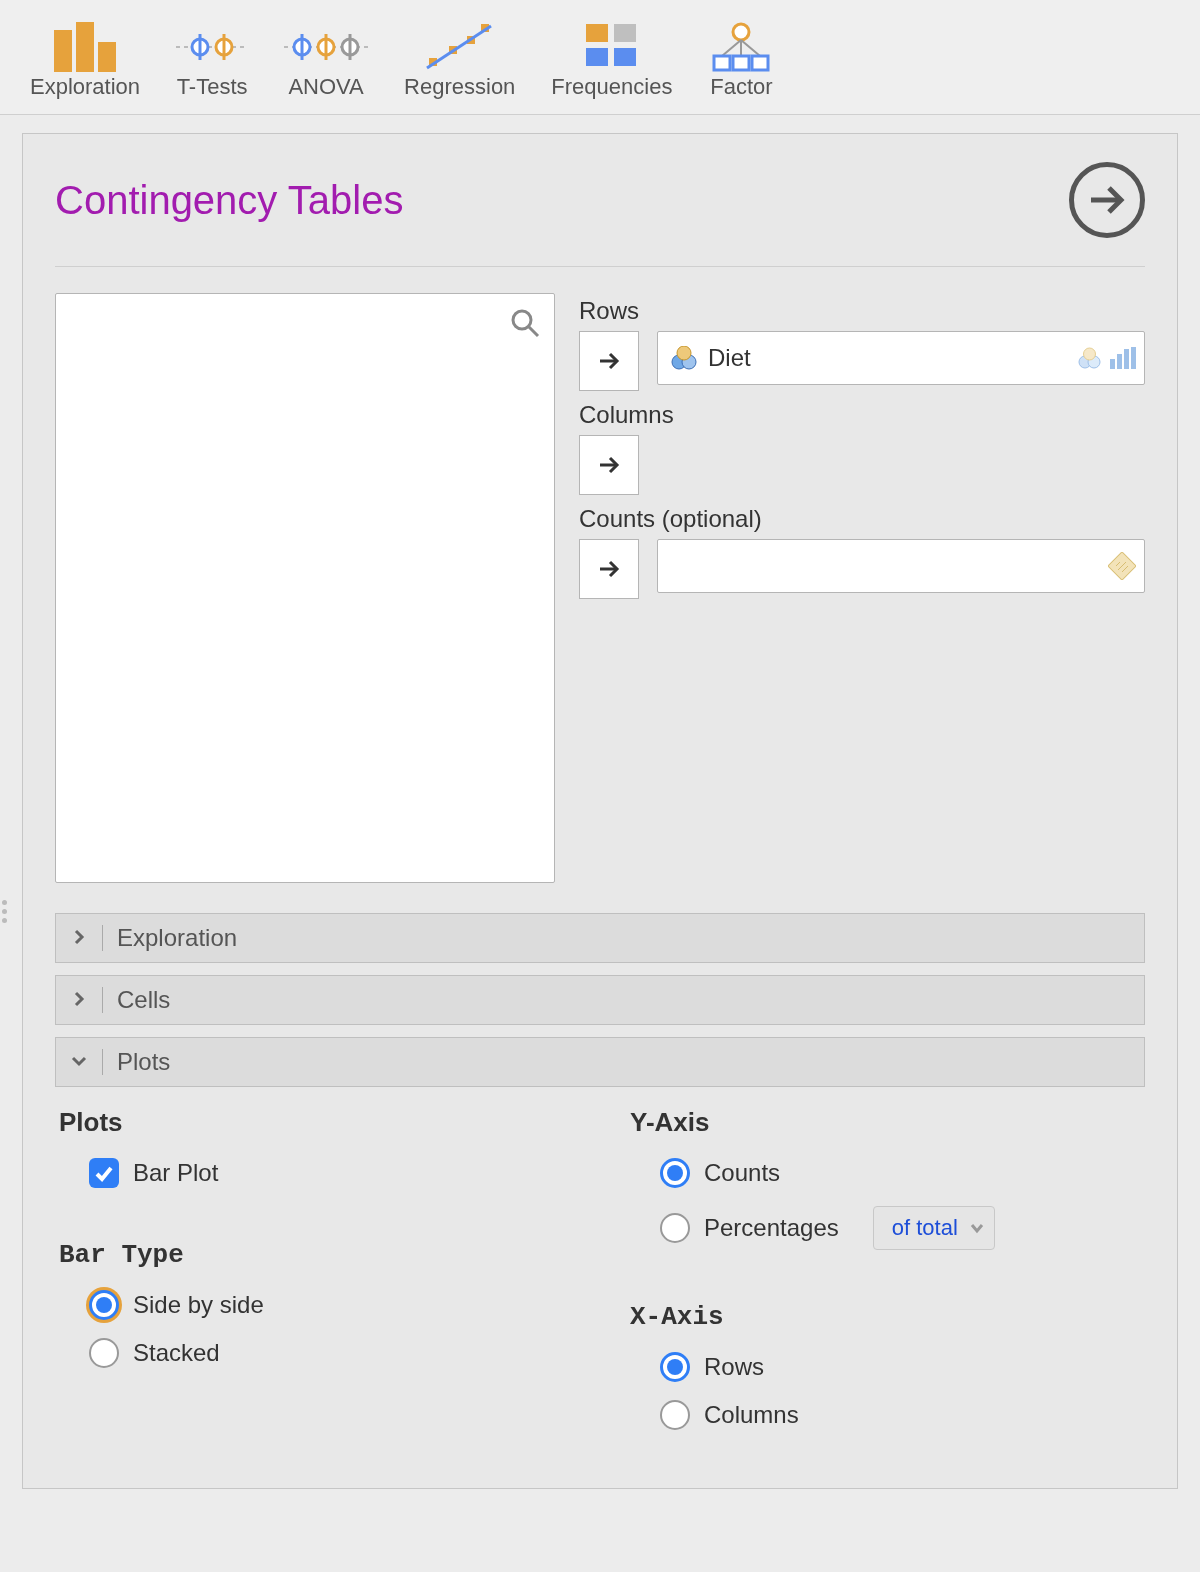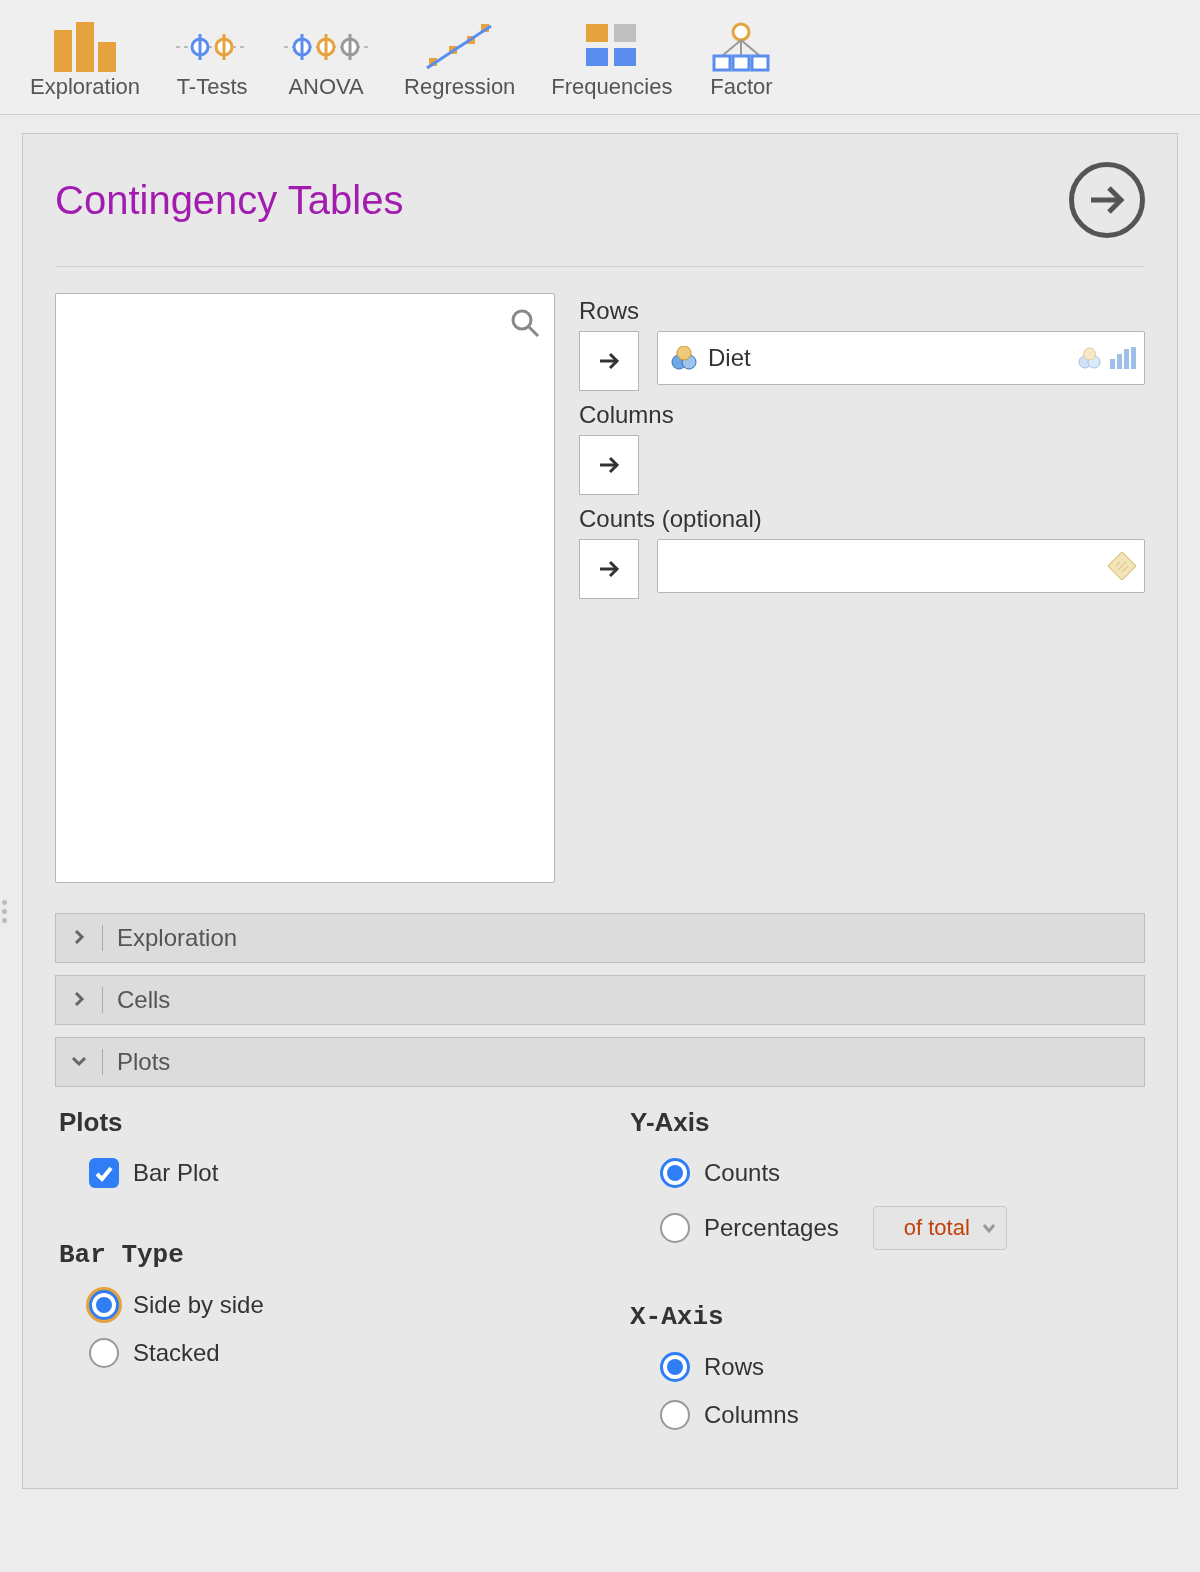--- a/index.html
+++ b/index.html
@@ -103,22 +103,22 @@
     width:30px; height:30px; border-radius:50%;
     border:2px solid #999; background:#fff;
     display:flex; align-items:center; justify-content:center;
   }
   .radio.selected { border:3px solid #2f7ef6;}
   .radio.selected::after{
     content:""; width:16px; height:16px; border-radius:50%; background:#2f7ef6;
   }
   .radio.selected.ring { box-shadow: 0 0 0 3px #e6a23c; }
   .select-dis {
-    background:#e5e5e5; border:1px solid #c8c8c8; color:#c2410c;
-    height:44px; padding:0 36px 0 30px; border-radius:4px;
+    background:#e5e5e5; border:1px solid #c8c8c8; color:#1d4ed8;
+    height:44px; padding:0 36px 0 18px; border-radius:4px;
     display:inline-flex; align-items:center; font-size:22px;
     position:relative; margin-left:20px;
   }
   .select-dis svg{ position:absolute; right:10px; width:14px; height:14px; stroke:#999; stroke-width:3; fill:none;}
 
   .sub-title { font-weight:700; font-size:26px; margin:52px 0 20px;font-family:Liberation Mono, monospace; }
 
   
   .edge-dots { position:fixed; left:2px; top:900px; display:flex; flex-direction:column; gap:4px;}
   .edge-dots span{ width:5px; height:5px; background:#bbb; border-radius:50%;}

